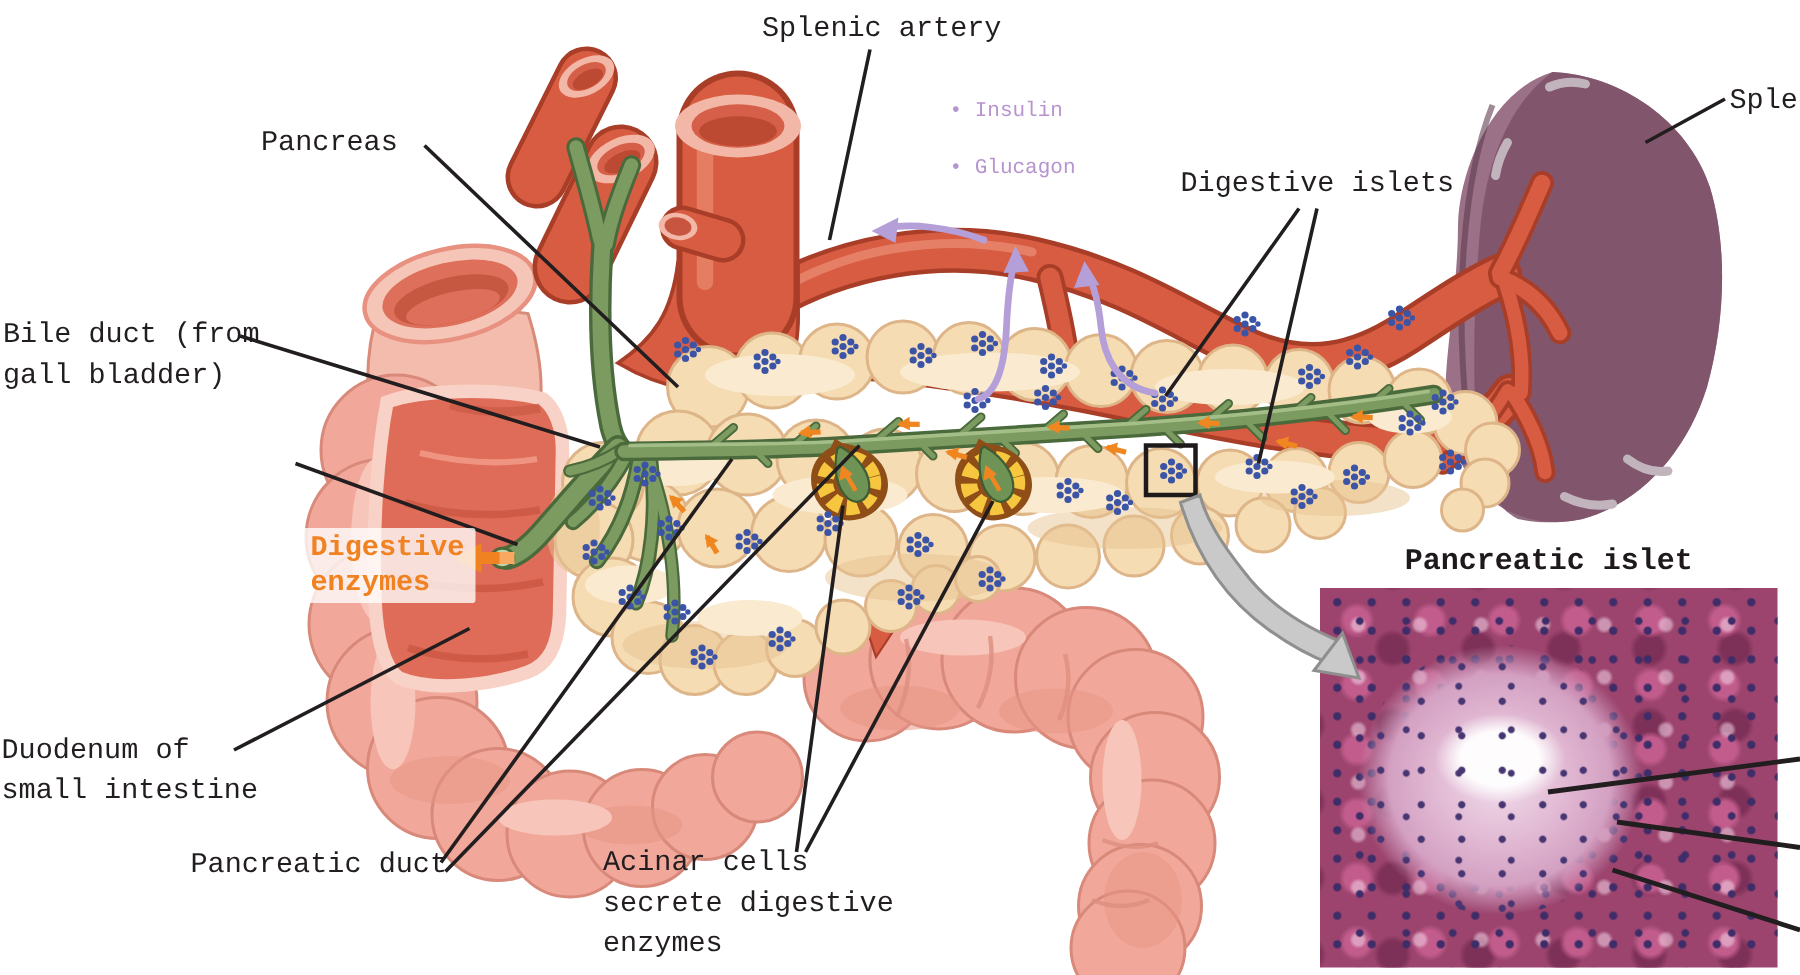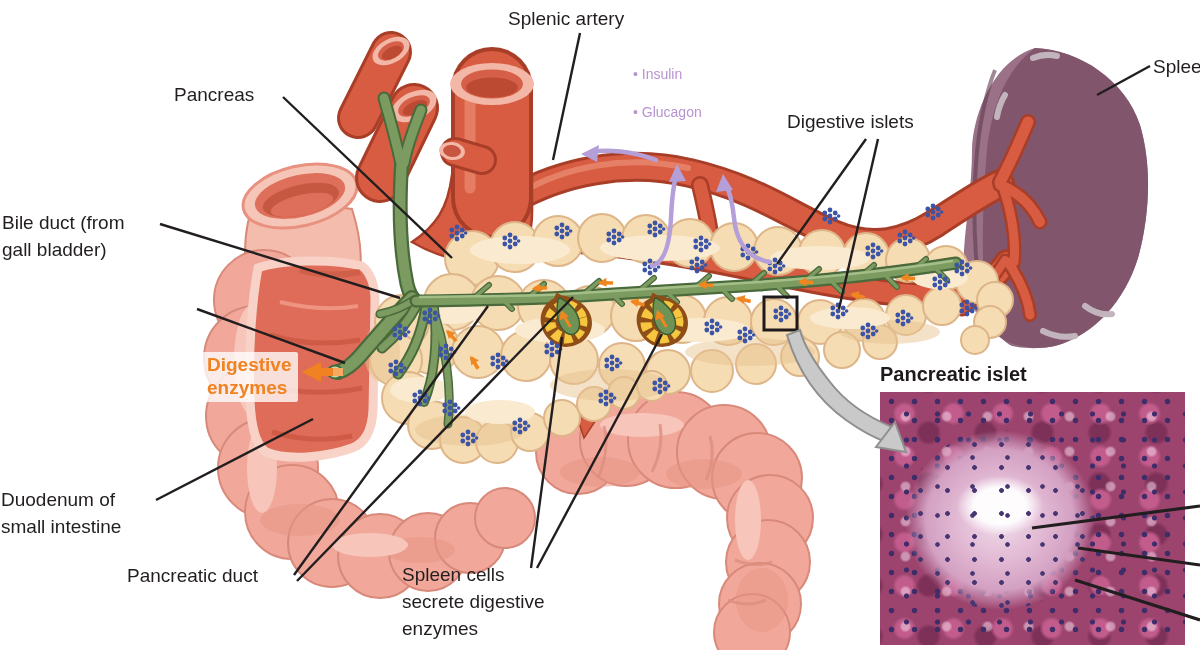--- a/index.html
+++ b/index.html
@@ -1,27 +1,27 @@
 <!DOCTYPE html>
 <html><head>
 <meta charset="utf-8">
 <style>
   html,body{margin:0;padding:0;background:#ffffff;}
   #stage{position:relative;width:1200px;height:650px;overflow:hidden;background:#fff;
-         font-family:Liberation Sans, sans-serif;}
+         font-family:Liberation Mono, monospace;}
   #art{position:absolute;left:0;top:0;z-index:2;}
   .lbl{position:absolute;z-index:3;font-size:19px;line-height:1.42;color:#221E1F;
        white-space:pre-line;}
   .hormones{position:absolute;z-index:3;white-space:pre-line;}
   .h-head{font-size:19px;font-weight:bold;color:#AE86C6;line-height:1.16;}
   .h-item{font-size:14px;color:#B793CF;line-height:1.26;margin-top:2px;}
   .enzyme{position:absolute;z-index:3;font-size:19px;font-weight:bold;color:#F08221;
           line-height:1.2;background:rgba(255,255,255,0.78);padding:2px 7px;border-radius:2px;
           white-space:pre-line;}
-  .inset-title{position:absolute;z-index:3;left:880px;top:363px;width:305px;
+  .inset-title{position:absolute;z-index:3;left:880px;top:363px;width:305px;text-align:center;
           font-size:20px;font-weight:bold;color:#1E1A1B;}
   .inset{position:absolute;z-index:1;left:880px;top:392px;width:305px;height:253px;
      background-color:#9C446E;
      background-image:
        radial-gradient(circle, #3E2D68 0 2.3px, rgba(0,0,0,0) 3.2px),
        radial-gradient(circle, #3E2D68 0 2.1px, rgba(0,0,0,0) 3px),
        radial-gradient(circle, rgba(244,214,232,0.55) 0 3.5px, rgba(255,255,255,0) 6px),
        radial-gradient(circle, #C25C8C 0 8px, rgba(194,92,140,0) 12px),
        radial-gradient(circle, #7E3158 0 9px, rgba(126,49,88,0) 13px);
      background-size: 23px 19px, 31px 26px, 41px 35px, 49px 43px, 57px 51px;
@@ -424,21 +424,21 @@
     </g>
   </svg>
 
   <div class="lbl" style="left:508px;top:6px">Splenic artery</div>
   <div class="lbl" style="left:174px;top:82px">Pancreas</div>
   <div class="lbl" style="left:2px;top:210px">Bile duct (from
 gall bladder)</div>
   <div class="lbl" style="left:1px;top:487px">Duodenum of
 small intestine</div>
   <div class="lbl" style="left:127px;top:563px">Pancreatic duct</div>
-  <div class="lbl" style="left:402px;top:562px">Spleen cells
+  <div class="lbl" style="left:402px;top:562px">Acinar cells
 secrete digestive
 enzymes</div>
   <div class="lbl" style="left:787px;top:109px">Digestive islets</div>
   <div class="lbl" style="left:1153px;top:54px">Spleen</div>
 
   <div class="hormones" style="left:633px;top:46px">
     <div class="h-item">• Insulin</div>
     <div class="h-item">• Glucagon</div>
   </div>
 

